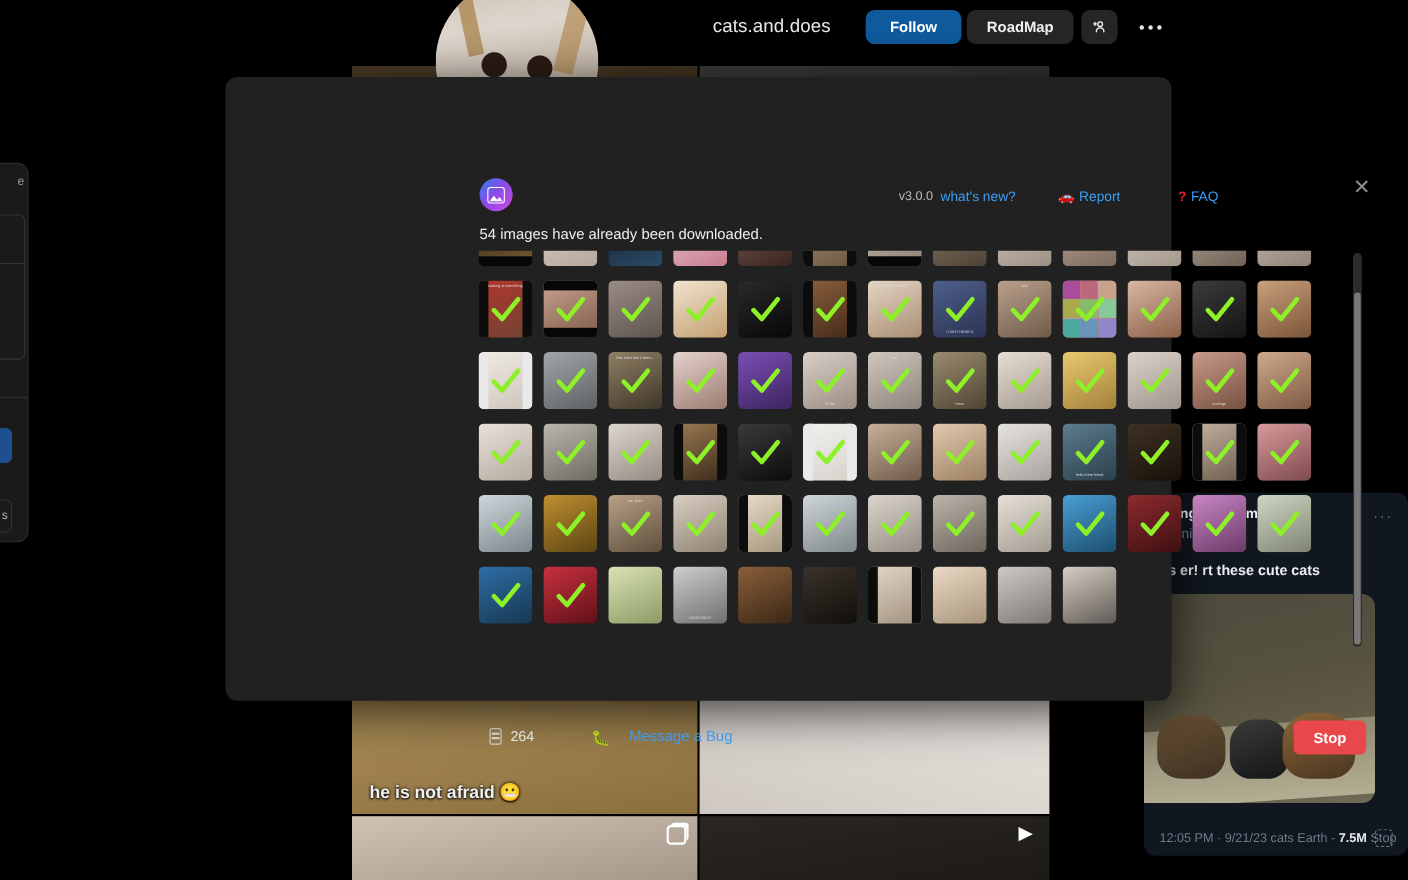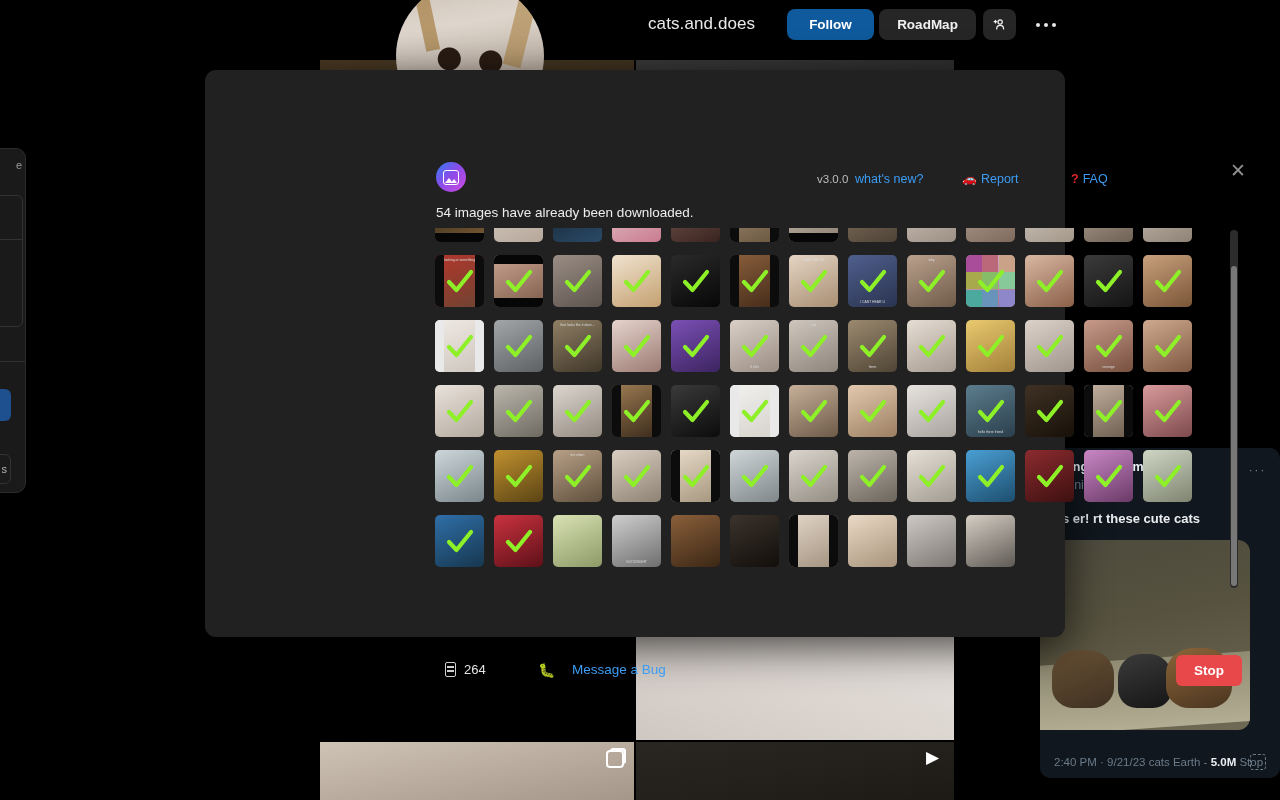--- a/index.html
+++ b/index.html
@@ -238,20 +238,23 @@
   }
 </style>
 </head>
 <body>
 
 <div id="bg-page">
 
   <div class="ig-grid">
       <div class="ig-tile" style="left: 0px; top: 0px; width: 314px; height: 312px; background: linear-gradient(160deg, rgb(74, 58, 36), rgb(42, 32, 20));"></div>
       <div class="ig-tile" style="left: 316px; top: 0px; width: 318px; height: 312px; background: linear-gradient(160deg, rgb(58, 58, 58), rgb(22, 22, 22));"></div>
+      <div class="ig-tile" style="left: 0px; top: 520px; width: 314px; height: 160px; background: linear-gradient(170deg, rgb(185, 155, 99), rgb(138, 110, 61));">
+        <div class="t-caption">he is not afraid 😬</div>
+      </div>
       <div class="ig-tile" style="left: 316px; top: 520px; width: 318px; height: 160px; background: linear-gradient(200deg, rgb(239, 234, 230), rgb(207, 200, 194));"></div>
       <div class="ig-tile" style="left: 0px; top: 682px; width: 314px; height: 118px; background: linear-gradient(170deg, rgb(207, 195, 182), rgb(142, 128, 115));">
         <div class="ig-badge-carousel"></div>
       </div>
       <div class="ig-tile" style="left: 316px; top: 682px; width: 318px; height: 118px; background: linear-gradient(170deg, rgb(42, 39, 34), rgb(22, 20, 15));">
         <div class="ig-badge-reel">▶</div>
       </div>
     </div>
 
   <div class="left-panel">
@@ -270,24 +273,24 @@
     <div class="tw-handle">iefanimals</div>
     <div class="tw-text">ns er! rt these cute cats</div>
     <div class="tw-media">
       <div class="tw-floor"></div>
 
       <div class="tw-kitten" style="left:74px;width:62px;height:58px;"></div>
       <div class="tw-kitten" style="left:140px;width:54px;height:54px;background:linear-gradient(160deg,#3b3b3b,#151515);"></div>
       <div class="tw-kitten" style="left:188px;width:66px;height:60px;background:linear-gradient(160deg,#8b6538,#4a3520);"></div>
     </div>
     <div class="tw-meta">
-      <span>2:40 PM</span> ·
+      <span>12:05 PM</span> ·
       <span>9/21/23</span>
       <span>cats Earth</span> -
-      <b>5.0M</b>
+      <b>7.5M</b>
       <span>Stop</span>
     </div>
     <div class="tw-analytics"></div>
   </div>
 
   <div class="ig-header">
     <div class="ig-avatar"></div>
     <div class="ig-username">cats.and.does</div>
     <button class="btn-follow">Follow</button>
     <button class="btn-message">RoadMap</button>

